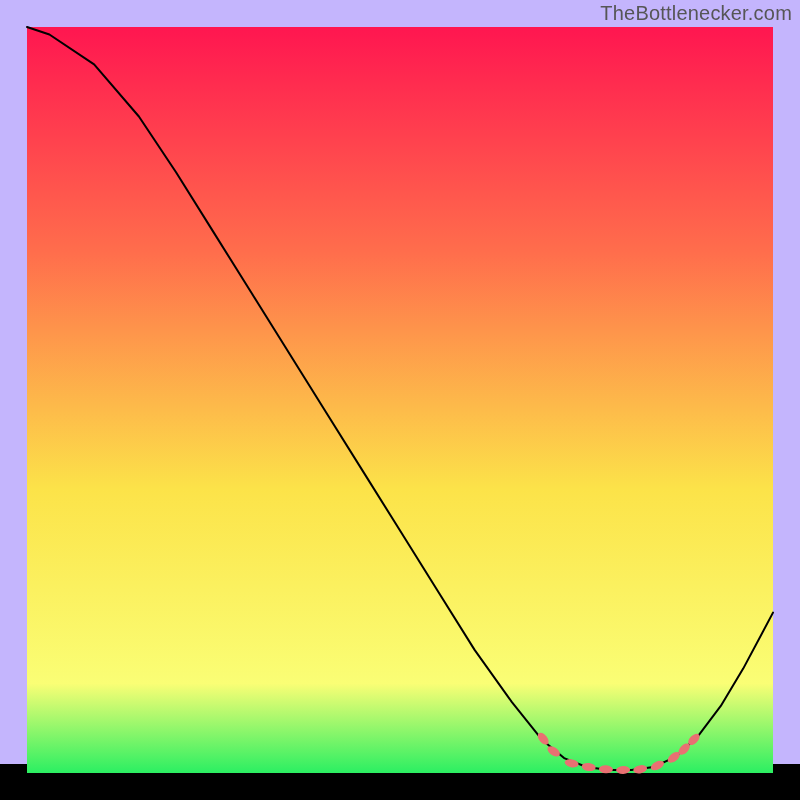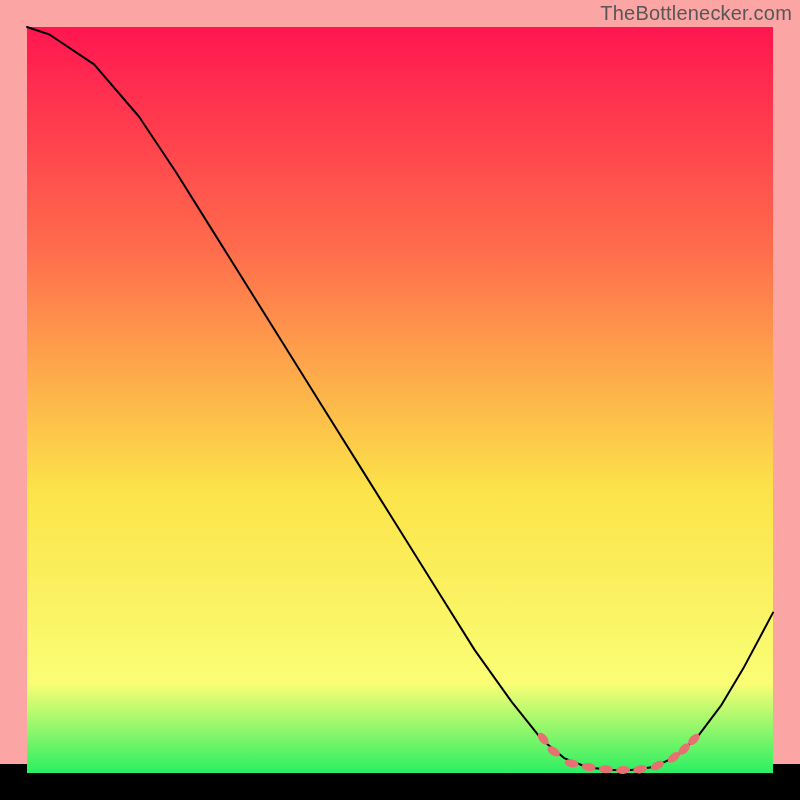--- a/index.html
+++ b/index.html
@@ -7,21 +7,21 @@
     padding: 0;
     width: 800px;
     height: 800px;
     background: #000000;
     overflow: hidden;
   }
   .stage {
     position: relative;
     width: 800px;
     height: 764px;
-    background: #fca5a5;
+    background: #c4b5fd;
   }
   .attribution {
     position: absolute;
     top: 2px;
     right: 8px;
     font-family: Arial, Helvetica, sans-serif;
     font-size: 20px;
     color: #565656;
     letter-spacing: 0.2px;
   }

